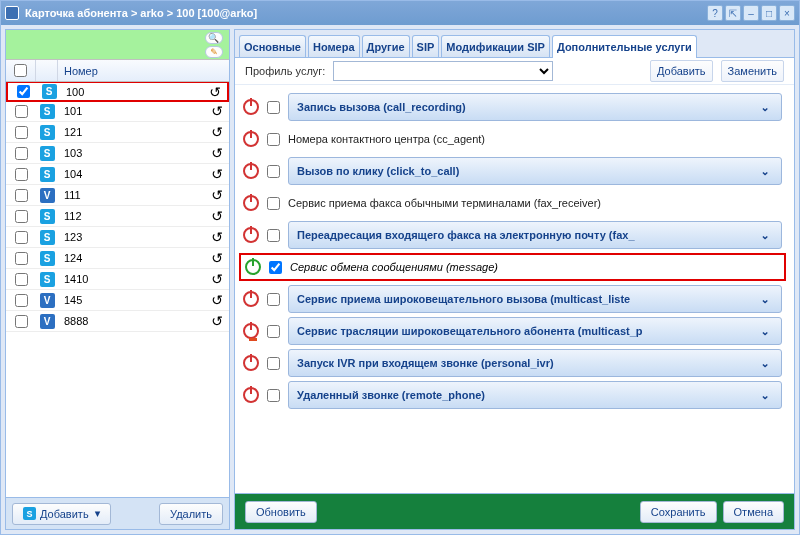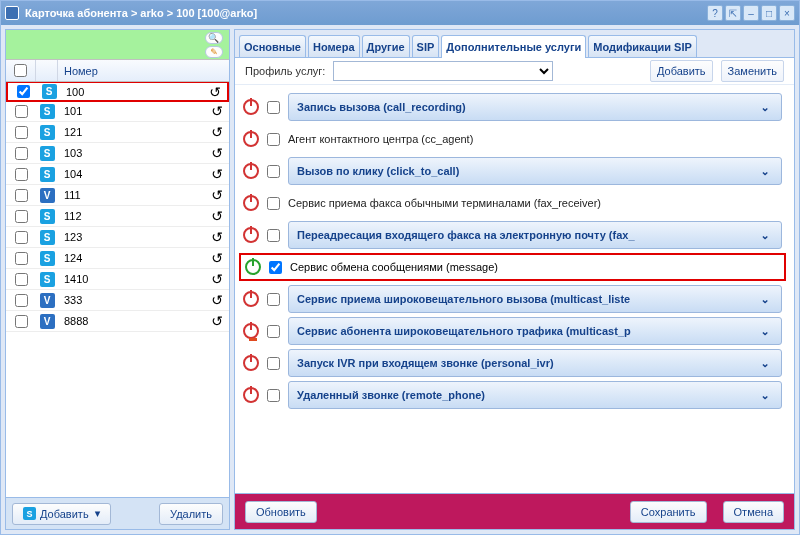--- a/index.html
+++ b/index.html
@@ -57,23 +57,23 @@
 .pwr:after { content:''; position:absolute; top:-3px; left:5px; width:2px; height:8px; background:#d23333; }
 .pwr.on { border-color: #28a22d; }
 .pwr.on:after { background:#28a22d; }
 .pwr.warn:before { content:''; position:absolute; width:8px; height:3px; background:#e04a1f; top:13px; left:4px; }
 .schk { width: 13px; height:13px; }
 .slabel { flex: 1; color: #444; }
 .sbox { flex: 1; height: 28px; border: 1px solid #9cb7dd; background: linear-gradient(#eef4fc,#c8dcf4); border-radius: 3px; display: flex; align-items: center; padding: 0 8px; color: #15428b; font-weight: bold; cursor:pointer; }
 .sbox .exp { margin-left:auto; width:16px; text-align:center; color:#15428b; }
 .srow.plain .slabel { color:#222; font-weight: normal; }
 .srow.sel { border: 2px solid #e00000; padding: 2px 4px; margin: 2px -4px; }
-.srow .slabel.sel-lbl { color:#000; }
-
-.right-bottom { height: 36px; background: #be185d; border-top: 1px solid #99bbe8; display: flex; align-items: center; padding: 0 10px; gap: 16px; }
+.srow .slabel.sel-lbl { color:#000;font-style:italic; }
+
+.right-bottom { height: 36px; background: #15803d; border-top: 1px solid #99bbe8; display: flex; align-items: center; padding: 0 10px; gap: 6px; }
 
 input[type=checkbox]{ width:13px; height:13px; cursor:pointer; }
 
 </style>
 </head>
 <body>
 
 <div class="window">
   <div class="titlebar">
     <div class="title-icon"></div>
@@ -204,21 +204,21 @@
             <div class="gc-num">1410</div>
             <div class="gc-ref">↺</div>
           </div>
           <div class="grow">
             <div class="gc-check">
               <input type="checkbox" style="">
             </div>
             <div class="gc-iconcell">
               <div class="gicon-s gicon-v">V</div>
             </div>
-            <div class="gc-num">333</div>
+            <div class="gc-num">145</div>
             <div class="gc-ref">↺</div>
           </div>
           <div class="grow">
             <div class="gc-check">
               <input type="checkbox" style="">
             </div>
             <div class="gc-iconcell">
               <div class="gicon-s gicon-v">V</div>
             </div>
             <div class="gc-num">8888</div>
@@ -234,43 +234,43 @@
         <div class="lbtn" style="margin-left:auto">Удалить</div>
       </div>
     </div>
 
     <div class="right">
       <div class="tabs" id="tabs">
           <div class="tab">Основные</div>
           <div class="tab">Номера</div>
           <div class="tab">Другие</div>
           <div class="tab">SIP</div>
+          <div class="tab">Модификации SIP</div>
           <div class="tab active">Дополнительные услуги</div>
-          <div class="tab">Модификации SIP</div>
         </div>
       <div class="profile-row">
         <span class="plabel">Профиль услуг:</span>
         <select class="pselect"></select>
         <span style="flex:1"></span>
         <span class="plink">Добавить</span>
         <span class="plink">Заменить</span>
       </div>
       <div class="services" id="services">
           <div class="srow ">
             <div class="pwr"></div>
             <input type="checkbox" class="schk" style="">
             <div class="sbox">
               <span>Запись вызова (call_recording)</span>
               <span class="exp">⌄</span>
             </div>
           </div>
           <div class="srow plain">
             <div class="pwr"></div>
             <input type="checkbox" class="schk" style="">
-            <span class="slabel ">Агент контактного центра (cc_agent)</span>
+            <span class="slabel ">Номера контактного центра (cc_agent)</span>
           </div>
           <div class="srow ">
             <div class="pwr"></div>
             <input type="checkbox" class="schk" style="">
             <div class="sbox">
               <span>Вызов по клику (click_to_call)</span>
               <span class="exp">⌄</span>
             </div>
           </div>
           <div class="srow plain">
@@ -296,21 +296,21 @@
             <input type="checkbox" class="schk" style="">
             <div class="sbox">
               <span>Сервис приема широковещательного вызова (multicast_liste</span>
               <span class="exp">⌄</span>
             </div>
           </div>
           <div class="srow ">
             <div class="pwr warn"></div>
             <input type="checkbox" class="schk" style="">
             <div class="sbox">
-              <span>Сервис абонента широковещательного трафика (multicast_p</span>
+              <span>Сервис трасляции широковещательного абонента (multicast_p</span>
               <span class="exp">⌄</span>
             </div>
           </div>
           <div class="srow ">
             <div class="pwr"></div>
             <input type="checkbox" class="schk" style="">
             <div class="sbox">
               <span>Запуск IVR при входящем звонке (personal_ivr)</span>
               <span class="exp">⌄</span>
             </div>

